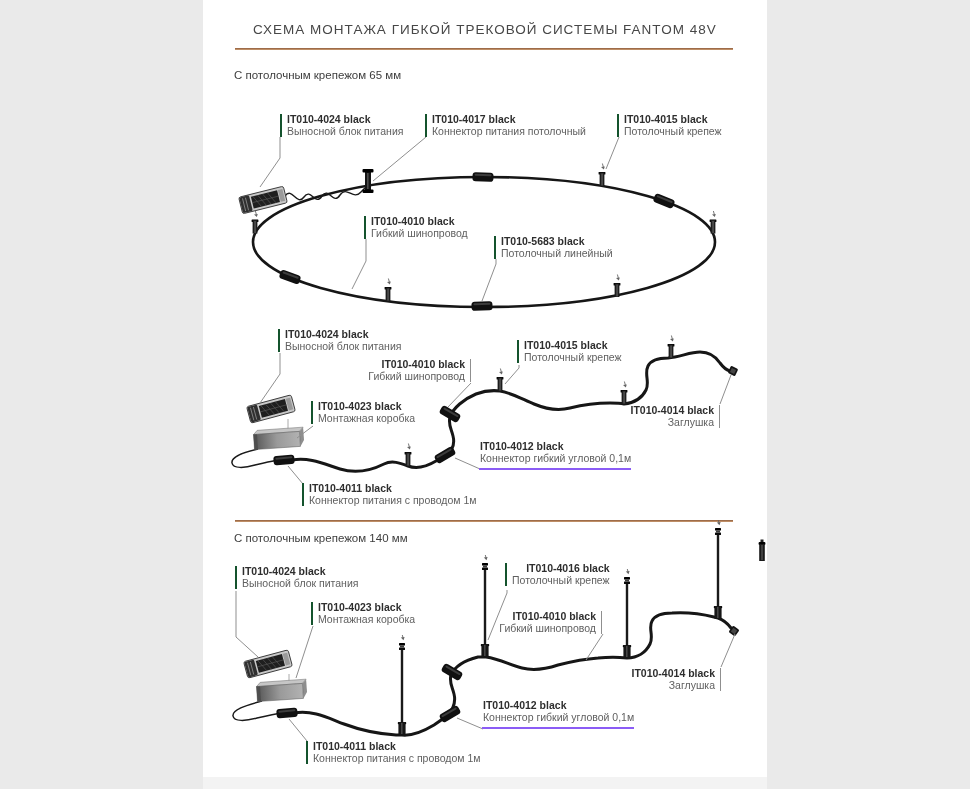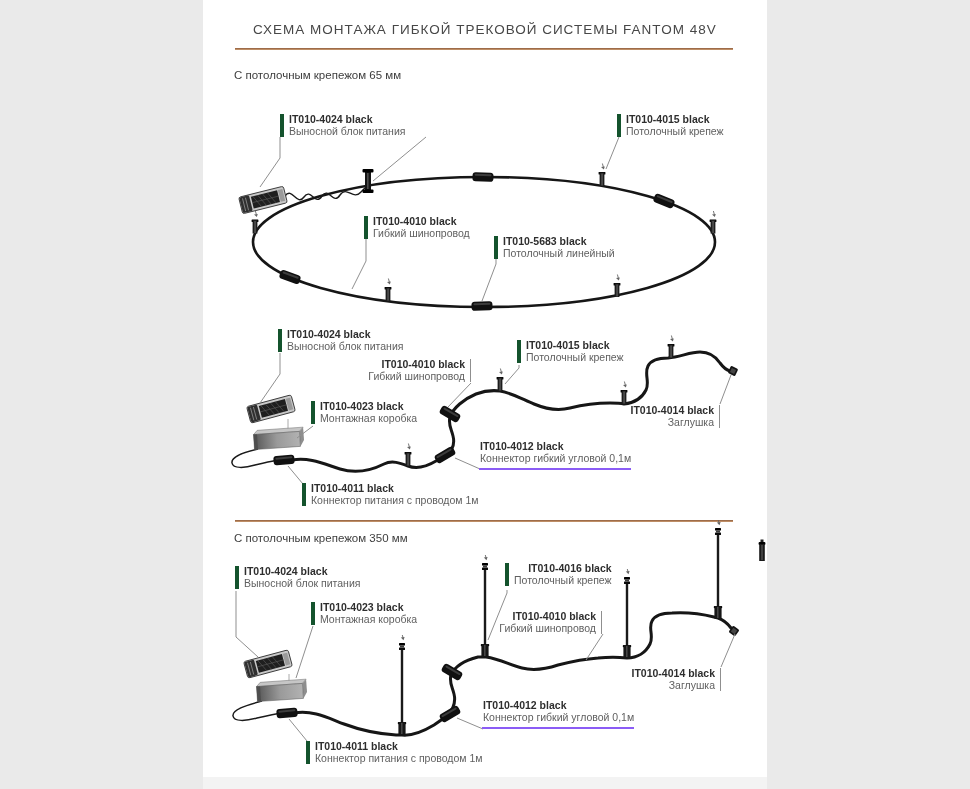--- a/index.html
+++ b/index.html
@@ -17,37 +17,37 @@
   }
   .accent-line{position:absolute;left:235px;width:498px;height:2px;
     background:linear-gradient(to bottom,#8d5b3b,#cf9f74);}
   .accent-line.l1{top:48px;}
   .accent-line.l2{top:520px;}
   .section-header{position:absolute;font-size:11.5px;color:#3d3d3d;}
   svg.art{position:absolute;left:0;top:0;}
   .label{position:absolute;font-size:10.5px;line-height:11.5px;white-space:nowrap;}
   .label .code{font-weight:bold;color:#2e2e2e;}
   .label .name{color:#606060;}
-  .bar-left{border-left:4px solid #14532d;padding-left:5px;}
+  .bar-left{border-left:2px solid #14532d;padding-left:5px;}
   .bar-right{border-right:1px solid #8f8f8f;padding-right:5px;text-align:right;}
   .underlined{border-bottom:2px solid #8b5cf6;padding-bottom:4px;padding-left:1px;}
 </style>
 </head>
 <body>
 
 <div class="stage">
   <div class="page"></div>
   <div class="page-bottom-strip"></div>
 
   <div class="title">СХЕМА МОНТАЖА ГИБКОЙ ТРЕКОВОЙ СИСТЕМЫ FANTOM 48V</div>
   <div class="accent-line l1"></div>
   <div class="accent-line l2"></div>
 
   <div class="section-header" style="left:234px;top:69px;">С потолочным крепежом 65 мм</div>
-  <div class="section-header" style="left:234px;top:532px;">С потолочным крепежом 350 мм</div>
+  <div class="section-header" style="left:234px;top:532px;">С потолочным крепежом 140 мм</div>
 
   <svg class="art" width="970" height="789" viewBox="0 0 970 789">
     <defs>
       <linearGradient id="gbox" x1="0" y1="0" x2="1" y2="0">
         <stop offset="0" stop-color="#565656"></stop>
           <stop offset="0.5" stop-color="#9a9a9a"></stop>
         <stop offset="1" stop-color="#b2b2b2"></stop>
       </linearGradient>
 
       <g id="pin65">
@@ -218,20 +218,24 @@
       <path d="M721,667 L735,634"></path>
       <path d="M483,729 L457,718"></path>
       <path d="M307,741 L289,719"></path>
     </g>
   </svg>
 
   <div class="label bar-left" style="left:280px;top:114px;">
     <div class="code">IT010-4024 black</div>
     <div class="name">Выносной блок питания</div>
   </div>
+  <div class="label bar-left" style="left:425px;top:114px;">
+    <div class="code">IT010-4017 black</div>
+    <div class="name">Коннектор питания потолочный</div>
+  </div>
   <div class="label bar-left" style="left:617px;top:114px;">
     <div class="code">IT010-4015 black</div>
     <div class="name">Потолочный крепеж</div>
   </div>
   <div class="label bar-left" style="left:364px;top:216px;">
     <div class="code">IT010-4010 black</div>
     <div class="name">Гибкий шинопровод</div>
   </div>
   <div class="label bar-left" style="left:494px;top:236px;">
     <div class="code">IT010-5683 black</div>

